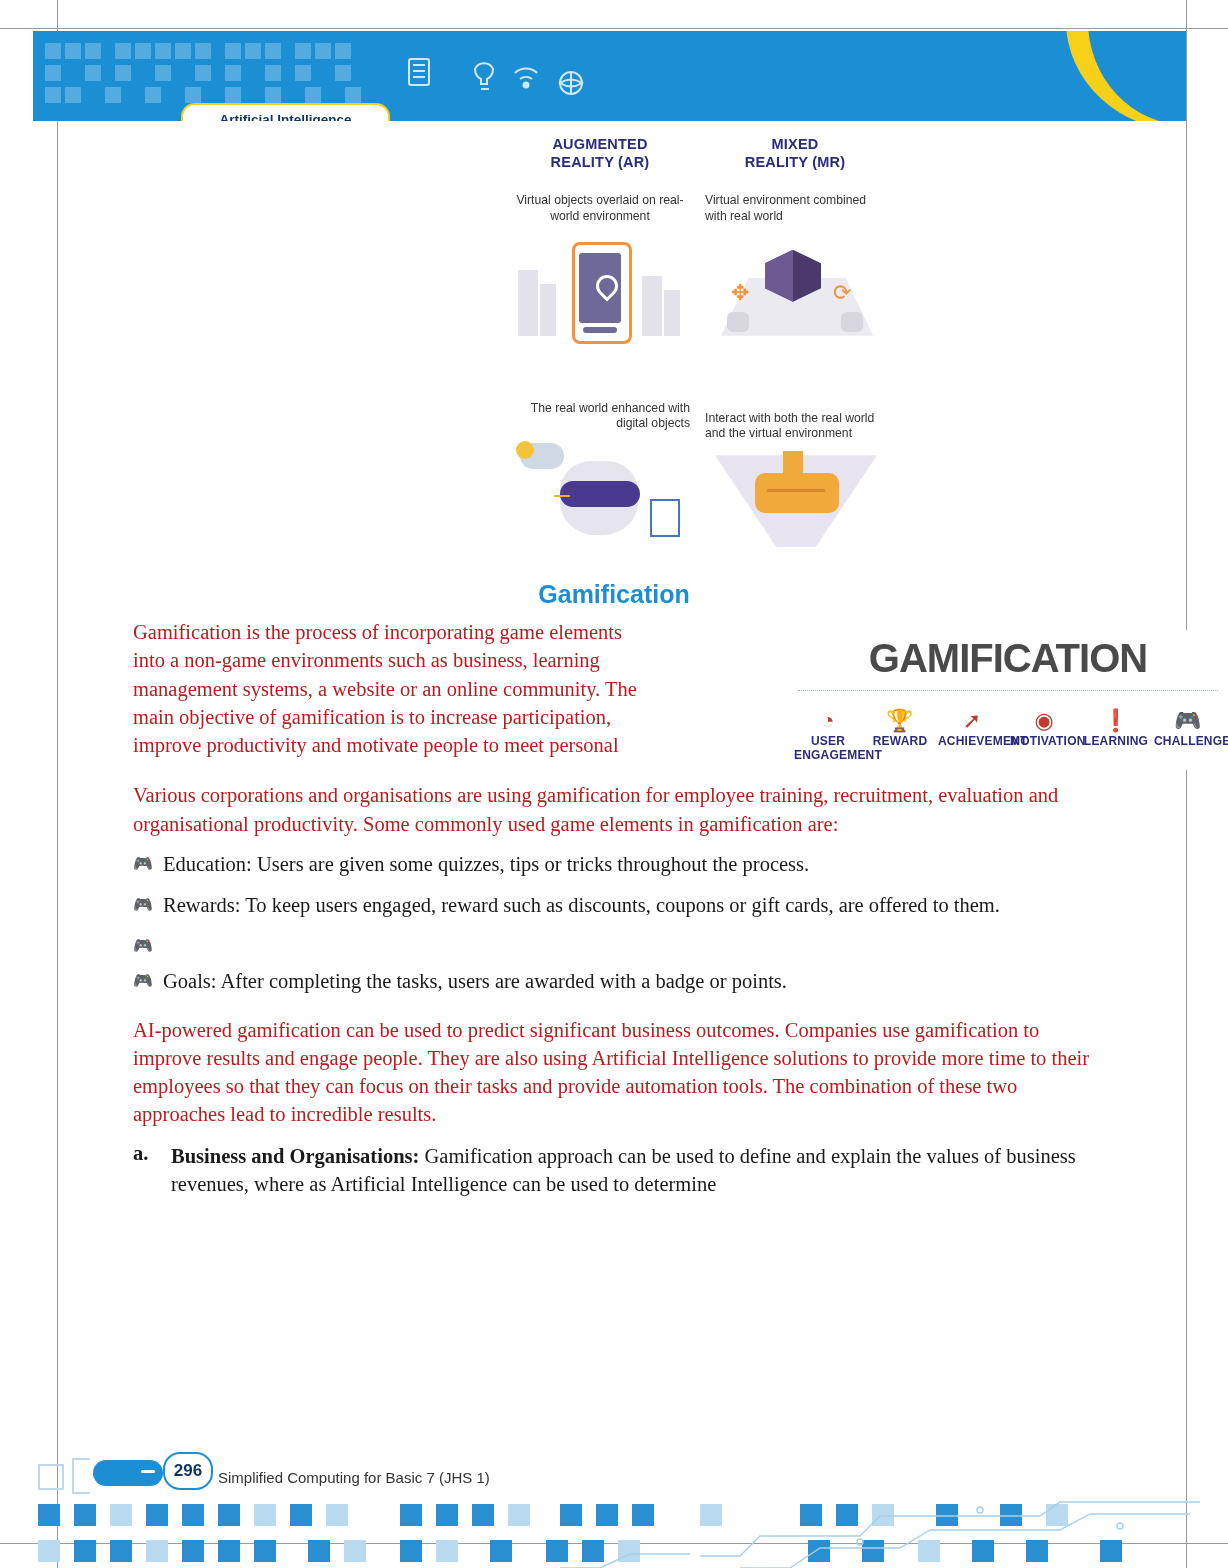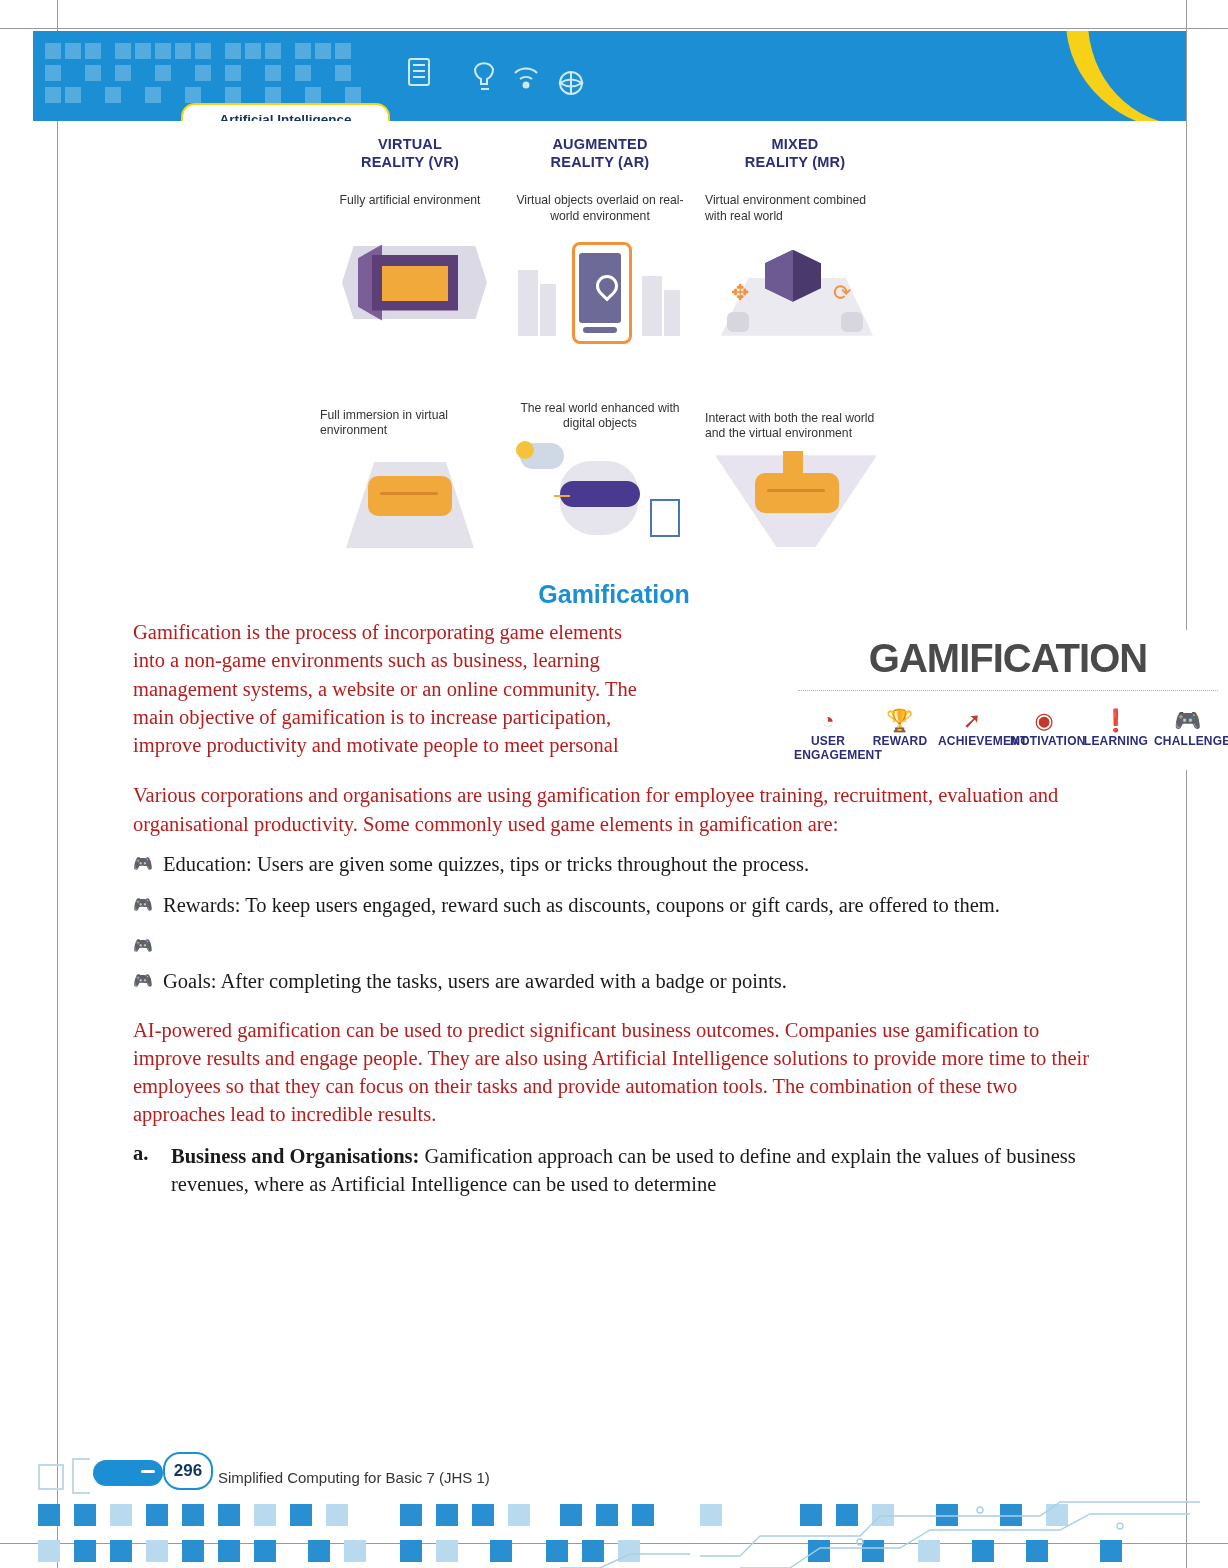--- a/index.html
+++ b/index.html
@@ -245,53 +245,37 @@
     </g>
   </svg>
 
   <div class="tag">
     <span>Artificial Intelligence</span>
   </div>
 </div>
 
 <div class="figure">
 
-  <div class="fig-col" style="left:0;top:0;">
-    <div class="fig-title">VIRTUAL<br>REALITY (VR)</div>
-    <div class="fig-cap" style="text-align:center;margin-top:22px;">Fully artificial environment</div>
-    <div class="fig-art" style="margin-top:22px;">
-      <div class="tunnel"></div>
-        <div class="tunnel-sh"></div>
-        <div class="tunnel-in"></div>
-        <div class="tunnel-core"></div>
-    </div>
-    <div class="fig-cap" style="margin-top:72px;">Full immersion in virtual environment</div>
-    <div class="fig-art" style="margin-top:8px;">
-      <div class="person"></div>
-        <div class="headset-body"></div>
-        <div class="headset-line"></div>
-    </div>
-  </div>
 
   <div class="fig-col" style="left:190px;top:0;">
     <div class="fig-title">AUGMENTED<br>REALITY (AR)</div>
     <div class="fig-cap" style="text-align:center;margin-top:22px;">Virtual objects overlaid on real-world environment</div>
     <div class="fig-art" style="margin-top:12px;">
       <div class="bld" style="left:8px;top:34px;width:20px;height:66px;"></div>
       <div class="bld" style="left:30px;top:48px;width:16px;height:52px;"></div>
       <div class="bld" style="left:132px;top:40px;width:20px;height:60px;"></div>
       <div class="bld" style="left:154px;top:54px;width:16px;height:46px;"></div>
       <div class="phone">
           <div class="phone-screen">
             <div class="pin"></div>
           </div>
         <div style="position:absolute;left:8px;top:82px;width:34px;height:6px;background:#6e6a97;border-radius:3px;"></div>
       </div>
     </div>
-    <div class="fig-cap" style="text-align:center;margin-top:60px;">The real world enhanced with digital objects</div>
+    <div class="fig-cap" style="text-align:right;margin-top:60px;">The real world enhanced with digital objects</div>
     <div class="fig-art" style="margin-top:8px;">
       <div class="cloud"></div>
         <div class="sun"></div>
       <div class="face"></div>
         <div class="goggles"></div>
       <div class="receipt"></div>
       <div style="position:absolute;left:44px;top:56px;width:16px;height:2px;background:#f2a93b;"></div>
     </div>
   </div>
 

